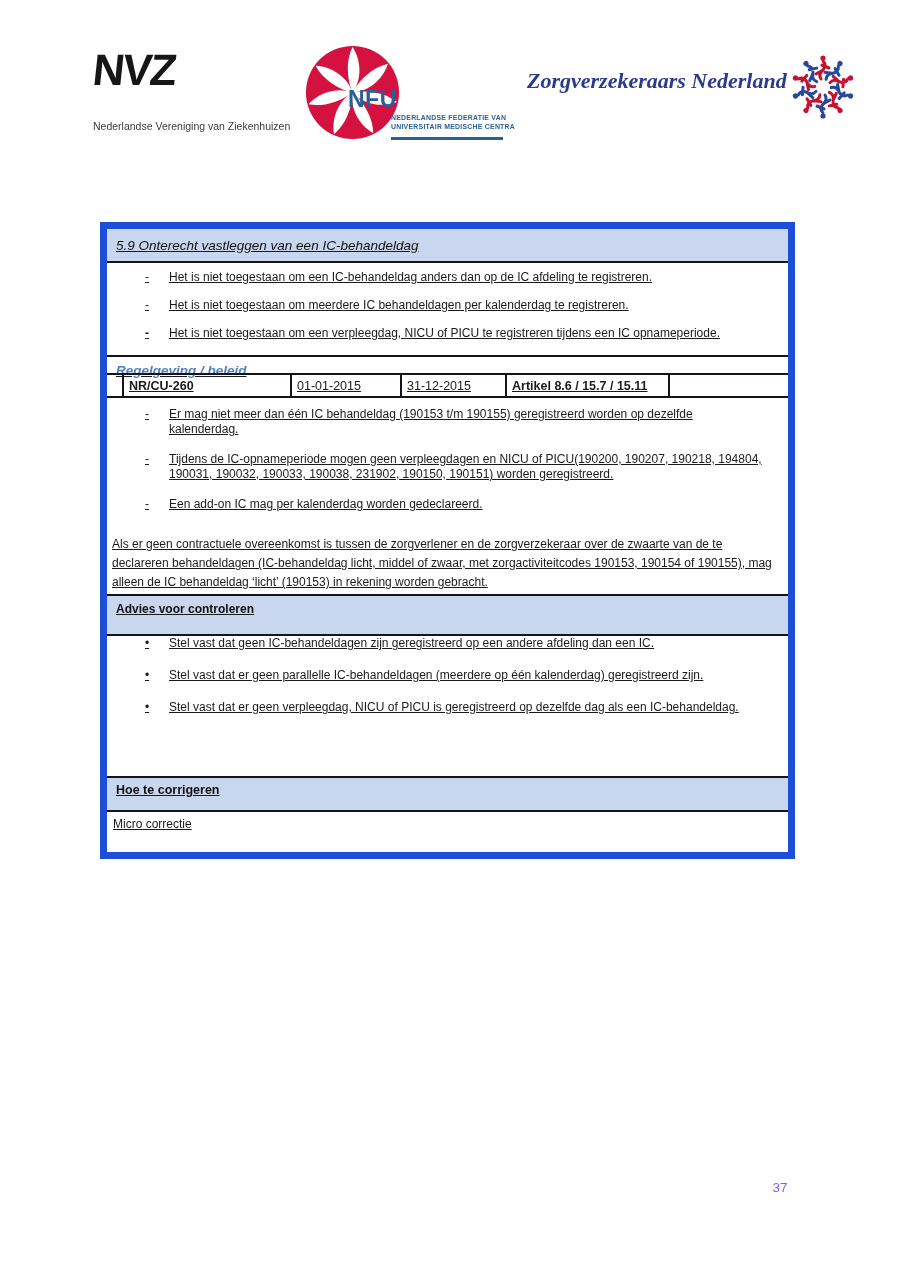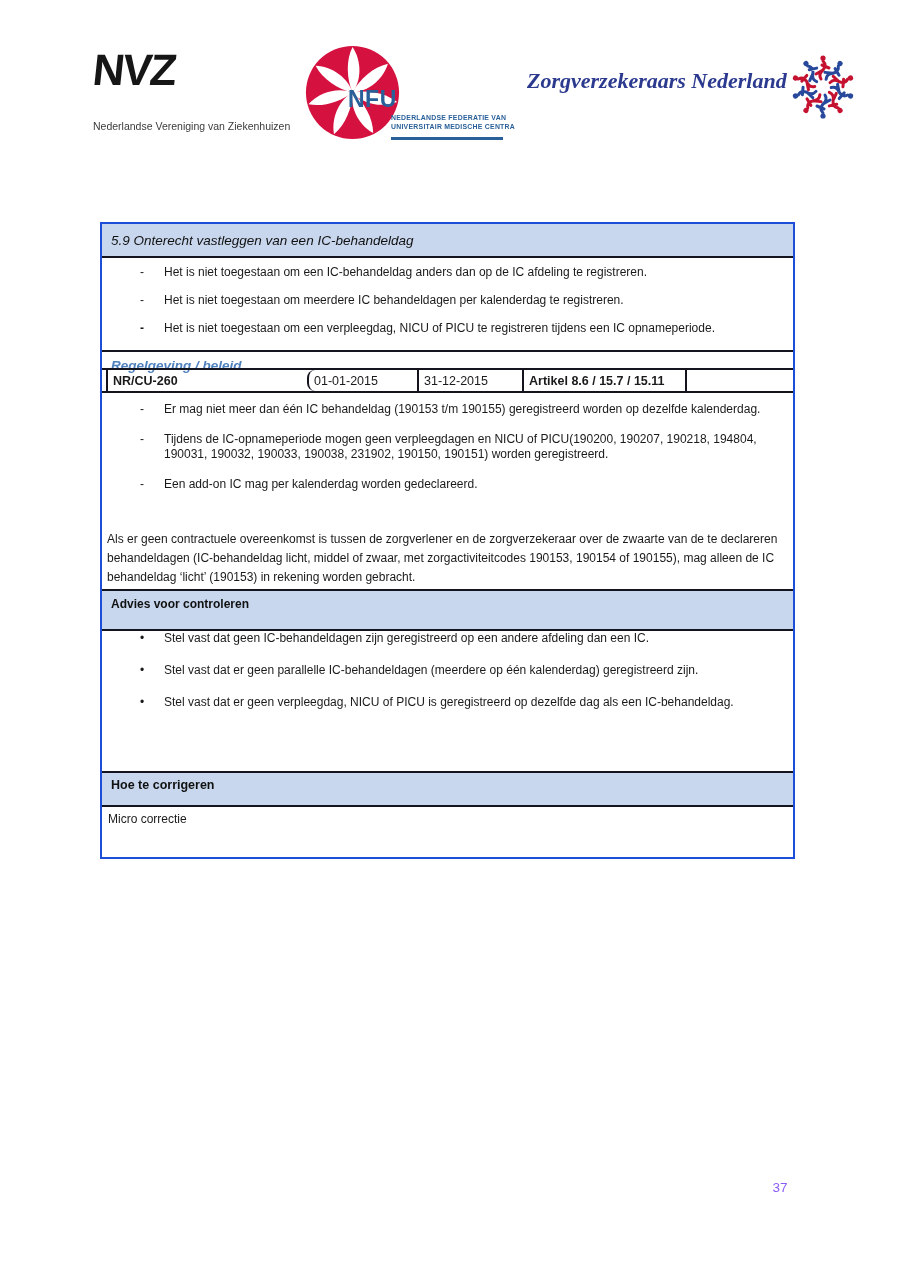--- a/index.html
+++ b/index.html
@@ -23,37 +23,37 @@
     color:#2a6099; letter-spacing:0.25px; line-height:8.5px; white-space:nowrap; }
   .nfu-rule { position:absolute; left:87px; top:93px; width:112px; height:3px; background:#2a6099; }
 
   .zn-title { position:absolute; left:527px; top:68px; width:260px;
     font-family:"Liberation Serif", serif; font-style:italic; font-weight:bold;
     font-size:22px; color:#2b3a8f; white-space:nowrap; }
   .zn-logo { position:absolute; left:786px; top:50px; }
 
   
   .doc { position:absolute; left:100px; top:222px; width:695px; height:637px;
-    border:2px solid #1d4ed8; display:flex; flex-direction:column; font-size:12px; }
+    border:7px solid #1d4ed8; display:flex; flex-direction:column; font-size:12px;text-decoration:underline; }
   .bar { background:#c8d7ee; border-bottom:2px solid #14141f; }
   .title-bar { height:34px; display:flex; align-items:center; padding-left:9px;
     font-size:13.5px; font-style:italic; color:#111; }
   .rules { height:92px; padding-top:7px; }
   .b-row { display:flex; line-height:15px; margin-bottom:13px; }
   .b-marker { width:24px; margin-left:38px; flex-shrink:0; }
   .b-marker.bold { font-weight:bold; }
   .b-text { flex:1; padding-right:26px; }
 
   .reg-head { height:18px; border-top:2px solid #14141f; padding:6px 0 0 9px;
     font-size:13.5px; font-weight:bold; font-style:italic; color:#4f81bd; }
   .reg-row { height:25px; border-top:2px solid #14141f; border-bottom:2px solid #14141f;
     display:flex; align-items:stretch; font-size:12.5px; }
   .cell { display:flex; align-items:center; border-left:2px solid #14141f; padding-left:5px; }
-  .cell.c1 { width:201px; margin-left:4px; font-weight:bold; }
-  .cell.c2 { width:110px;border-radius:8px; }
+  .cell.c1 { width:168px; margin-left:15px; font-weight:bold; }
+  .cell.c2 { width:110px; }
   .cell.c3 { width:105px; }
   .cell.c4 { width:163px; font-weight:bold; }
   .cell.c5 { flex:1; padding-left:0; }
 
   .reg-items { height:135px; padding-top:9px; }
   .reg-items .b-row { margin-bottom:15px; }
   .paragraph { height:61px; padding:2px 6px 0 5px; line-height:19px; }
 
   .advies-bar { height:42px; border-top:2px solid #14141f; padding:6px 0 0 9px;
     font-size:12px; font-weight:bold; color:#111; }

